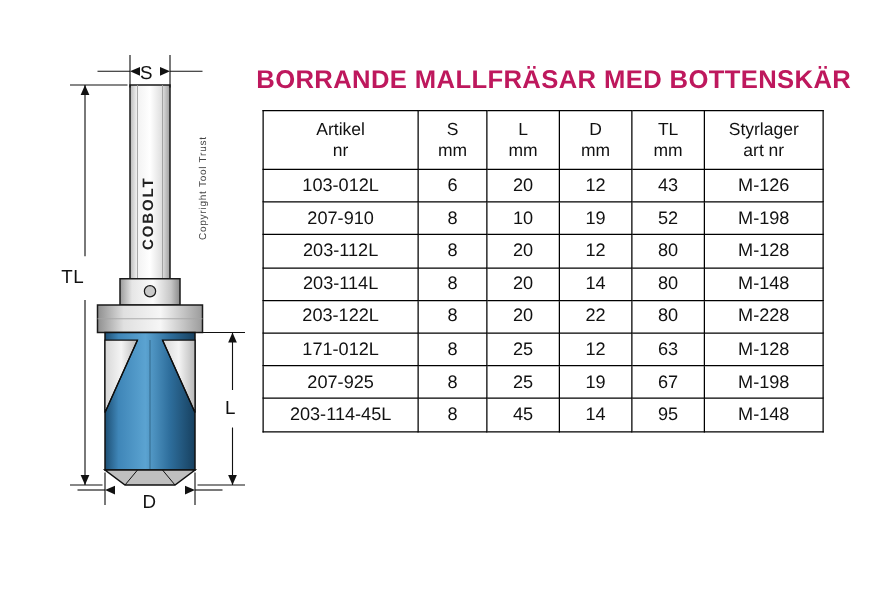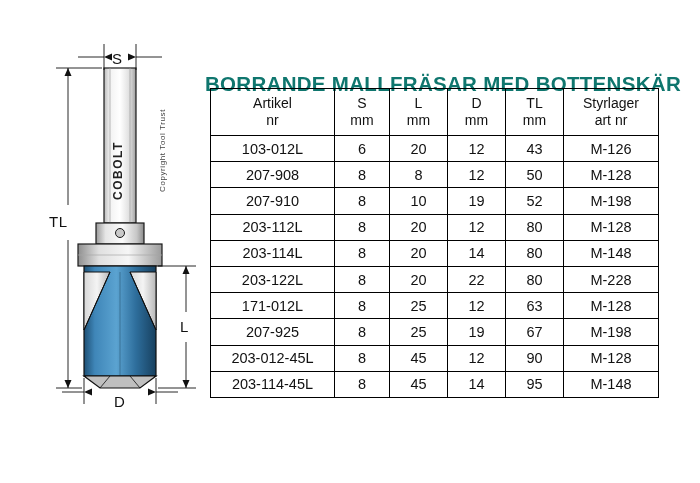--- a/index.html
+++ b/index.html
@@ -72,23 +72,22 @@
   }
 
   #title {
     position: absolute;
     left: 0px;
     top: 52px;
     width: 470px;
     font-size: 20.5px;
     font-weight: bold;
     letter-spacing: 0.3px;
-    color: #0f766e;
+    color: #be185d;
     white-space: nowrap;
-    margin-top: 20px;
   }
 
   #spec-table {
     position: absolute;
     left: 5px;
     top: 88px;
     border-collapse: collapse;
     table-layout: fixed;
   }
   #spec-table td, #spec-table th {
@@ -267,28 +266,20 @@
     <tbody>
       <tr>
         <td>103-012L</td>
         <td>6</td>
         <td>20</td>
         <td>12</td>
         <td>43</td>
         <td>M-126</td>
       </tr>
       <tr>
-        <td>207-908</td>
-        <td>8</td>
-        <td>8</td>
-        <td>12</td>
-        <td>50</td>
-        <td>M-128</td>
-      </tr>
-      <tr>
         <td>207-910</td>
         <td>8</td>
         <td>10</td>
         <td>19</td>
         <td>52</td>
         <td>M-198</td>
       </tr>
       <tr>
         <td>203-112L</td>
         <td>8</td>
@@ -323,28 +314,20 @@
       </tr>
       <tr>
         <td>207-925</td>
         <td>8</td>
         <td>25</td>
         <td>19</td>
         <td>67</td>
         <td>M-198</td>
       </tr>
       <tr>
-        <td>203-012-45L</td>
-        <td>8</td>
-        <td>45</td>
-        <td>12</td>
-        <td>90</td>
-        <td>M-128</td>
-      </tr>
-      <tr>
         <td>203-114-45L</td>
         <td>8</td>
         <td>45</td>
         <td>14</td>
         <td>95</td>
         <td>M-148</td>
       </tr>
     </tbody>
   </table>
 </div>

